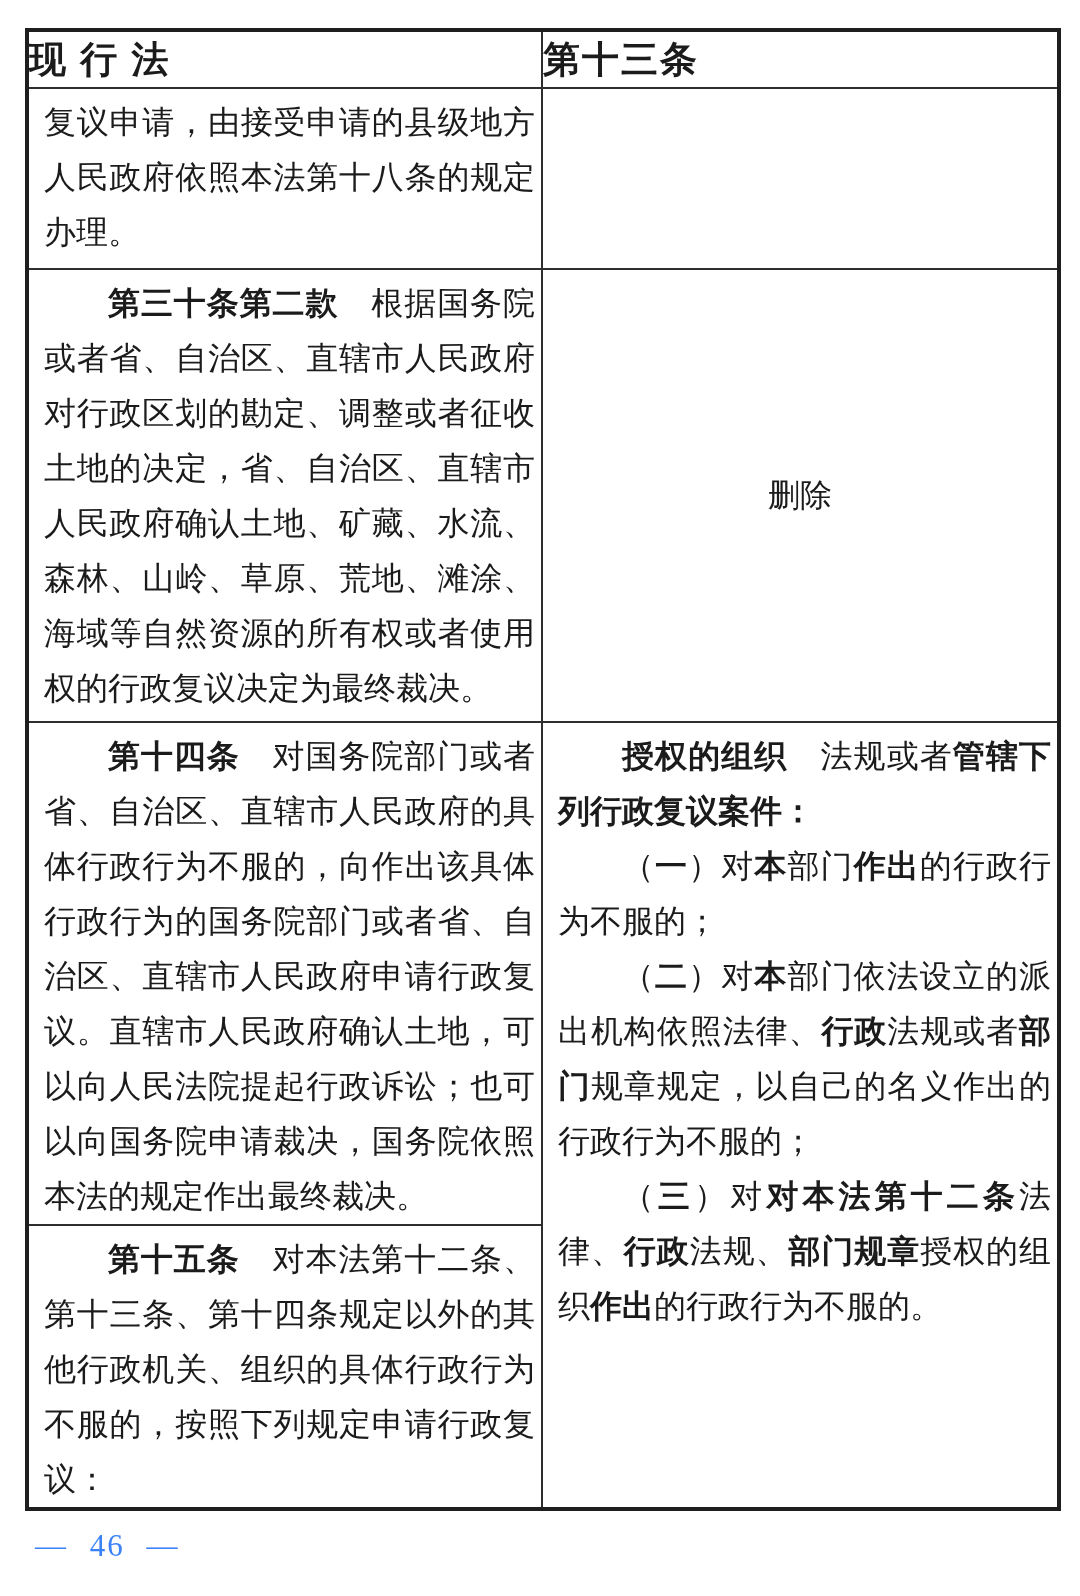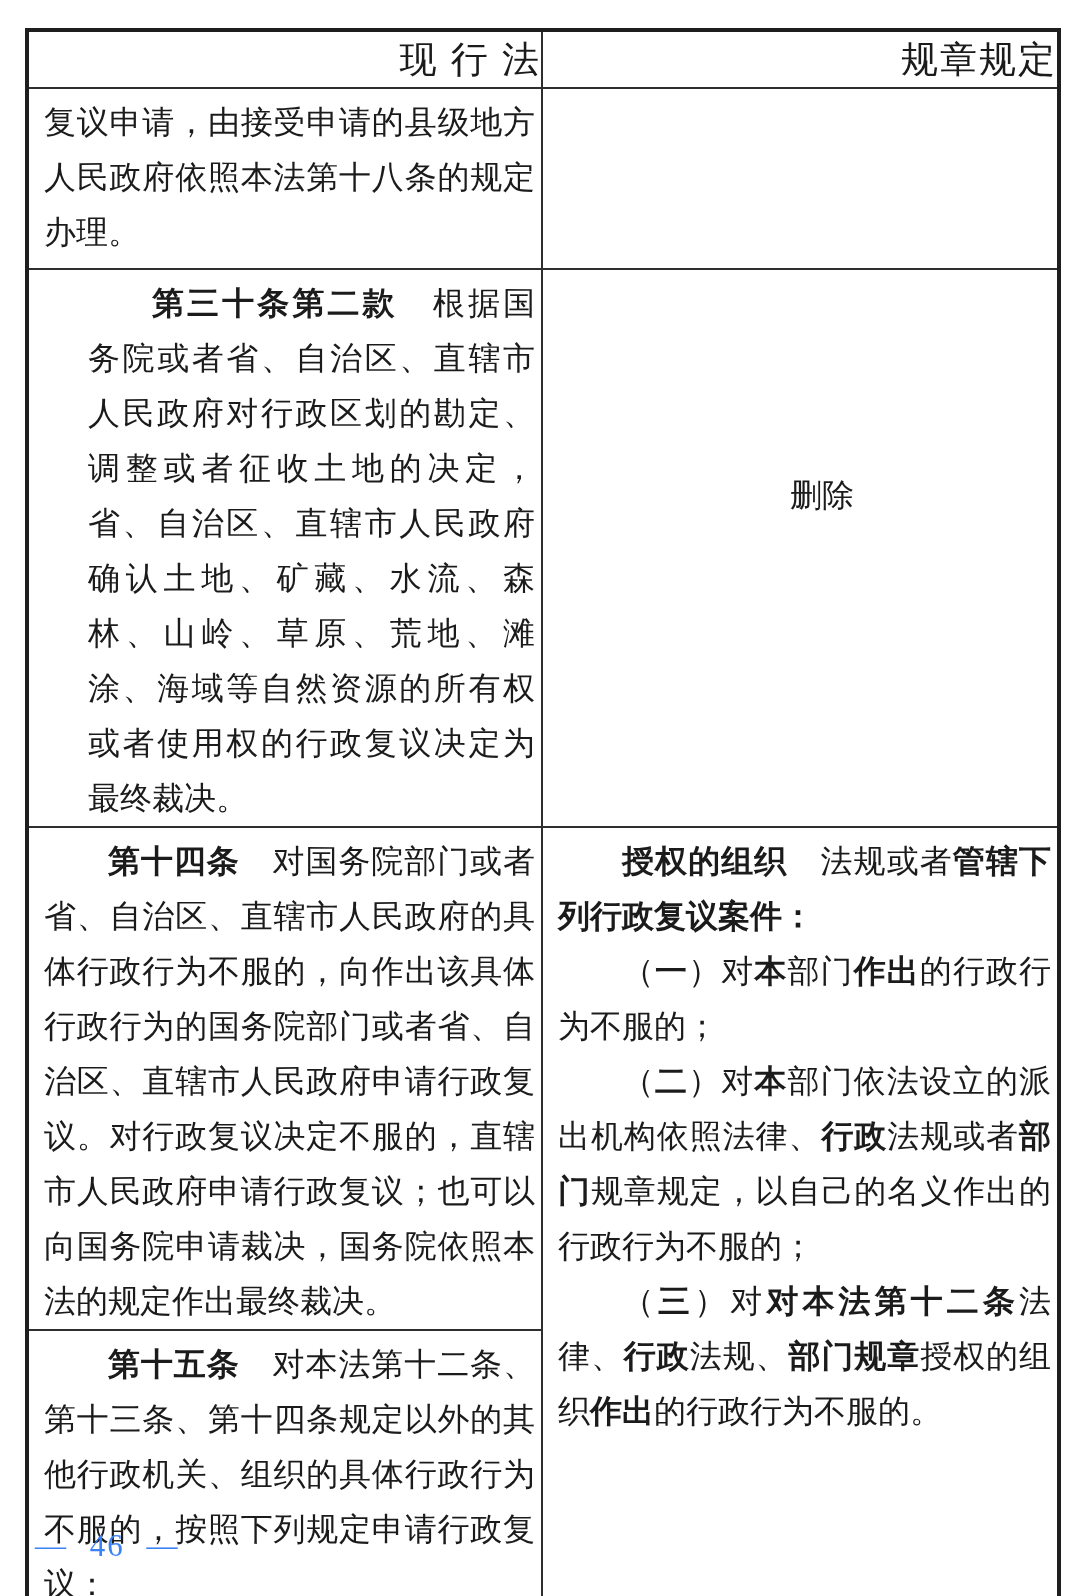--- a/index.html
+++ b/index.html
@@ -25,45 +25,45 @@
   }
   col.c-left  { width: 515px; }
   col.c-right { width: 517px; }
   th, td {
     border: 2px solid #2e2e2e;
     vertical-align: top;
     padding: 0;
   }
   th.hdr {
     height: 55px;
-    text-align: right;
+    text-align: left;
     vertical-align: middle;
     font-size: 37px;
-    font-weight: 400;
+    font-weight: 700;
     font-family: "Liberation Sans", "DejaVu Sans", sans-serif;
     letter-spacing: 2px;
   }
   .cell {
     box-sizing: border-box;
     padding: 6px 6px 0 15px;
     font-size: 32px;
     line-height: 55px;
   }
   .cell p.para {
     margin: 0;
     text-align: justify;
     text-justify: inter-character;
   }
   .cell p.para.indent { text-indent: 2em; }
   .cell b {
     font-weight: 700;
     font-family: "Liberation Sans", "DejaVu Sans", sans-serif;
   }
   .h-r1 { min-height: 179px; }
-  .h-r2 { min-height: 451px; margin-left: 44px; }
+  .h-r2 { min-height: 451px; }
   .h-r3 { min-height: 498px; }
   .h-r4 { min-height: 276px; }
   .center-cell {
     display: flex;
     align-items: center;
     justify-content: center;
     padding: 12px;
   }
   .page-number {
     position: absolute;
@@ -81,21 +81,21 @@
 
   <table class="comparison">
     <colgroup>
         <col class="c-left">
         <col class="c-right">
       </colgroup>
 
     <tbody>
         <tr>
       <th class="hdr">现 行 法</th>
-      <th class="hdr">规章规定</th>
+      <th class="hdr">第十三条</th>
     </tr>
 
     <tr>
       <td>
         <div class="cell h-r1">
               <p class="para"><span>复议申请，由接受申请的县级地方人民政府依照本法第十八条的规定办理。</span></p>
             </div>
       </td>
       <td>
         <div class="cell h-r1"></div>
@@ -109,21 +109,21 @@
             </div>
       </td>
       <td>
         <div class="cell h-r2 center-cell">删除</div>
       </td>
     </tr>
 
     <tr>
       <td>
         <div class="cell h-r3">
-              <p class="para indent"><b>第十四条</b><span>　对国务院部门或者省、自治区、直辖市人民政府的具体行政行为不服的，向作出该具体行政行为的国务院部门或者省、自治区、直辖市人民政府申请行政复议。对行政复议决定不服的，直辖市人民政府申请行政复议；也可以向国务院申请裁决，国务院依照本法的规定作出最终裁决。</span></p>
+              <p class="para indent"><b>第十四条</b><span>　对国务院部门或者省、自治区、直辖市人民政府的具体行政行为不服的，向作出该具体行政行为的国务院部门或者省、自治区、直辖市人民政府申请行政复议。直辖市人民政府确认土地，可以向人民法院提起行政诉讼；也可以向国务院申请裁决，国务院依照本法的规定作出最终裁决。</span></p>
             </div>
       </td>
       <td rowspan="2">
         <div class="cell">
               <p class="para indent"><b>授权的组织</b><span>　法规或者</span><b>管辖下列行政复议案件：</b></p>
               <p class="para indent"><span>（</span><b>一</b><span>）对</span><b>本</b><span>部门</span><b>作出</b><span>的行政行为不服的；</span></p>
               <p class="para indent"><span>（</span><b>二</b><span>）对</span><b>本</b><span>部门依法设立的派出机构依照法律、</span><b>行政</b><span>法规或者</span><b>部门</b><span>规章规定，以自己的名义作出的行政行为不服的；</span></p>
               <p class="para indent"><span>（</span><b>三</b><span>）对</span><b>对本法第十二条</b><span>法律、</span><b>行政</b><span>法规、</span><b>部门规章</b><span>授权的组织</span><b>作出</b><span>的行政行为不服的。</span></p>
             </div>
       </td>

